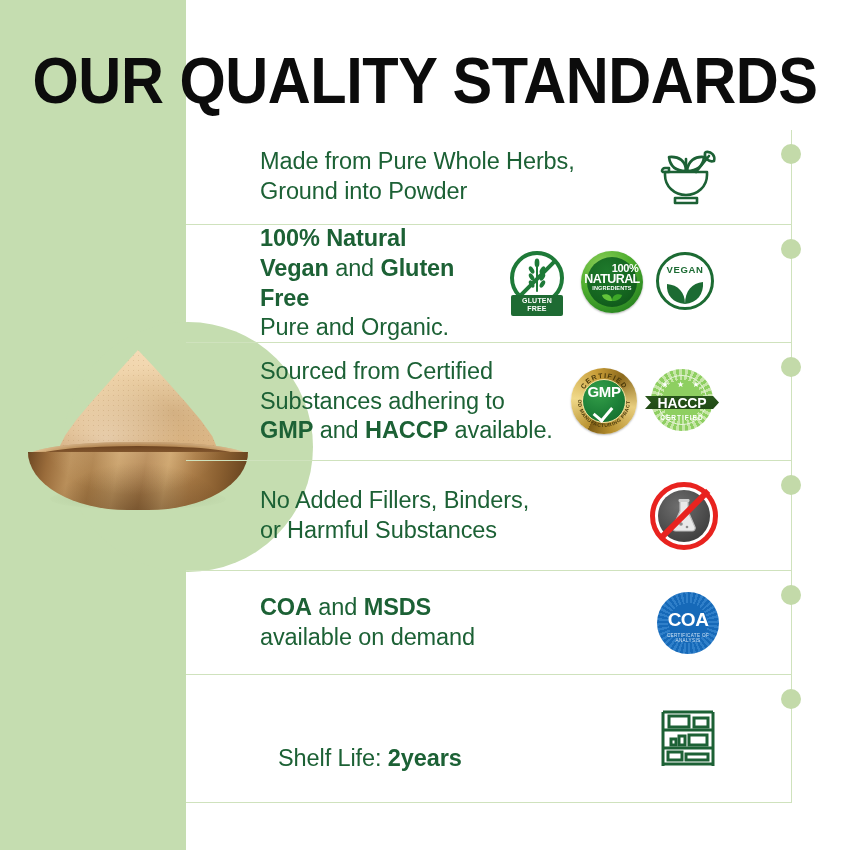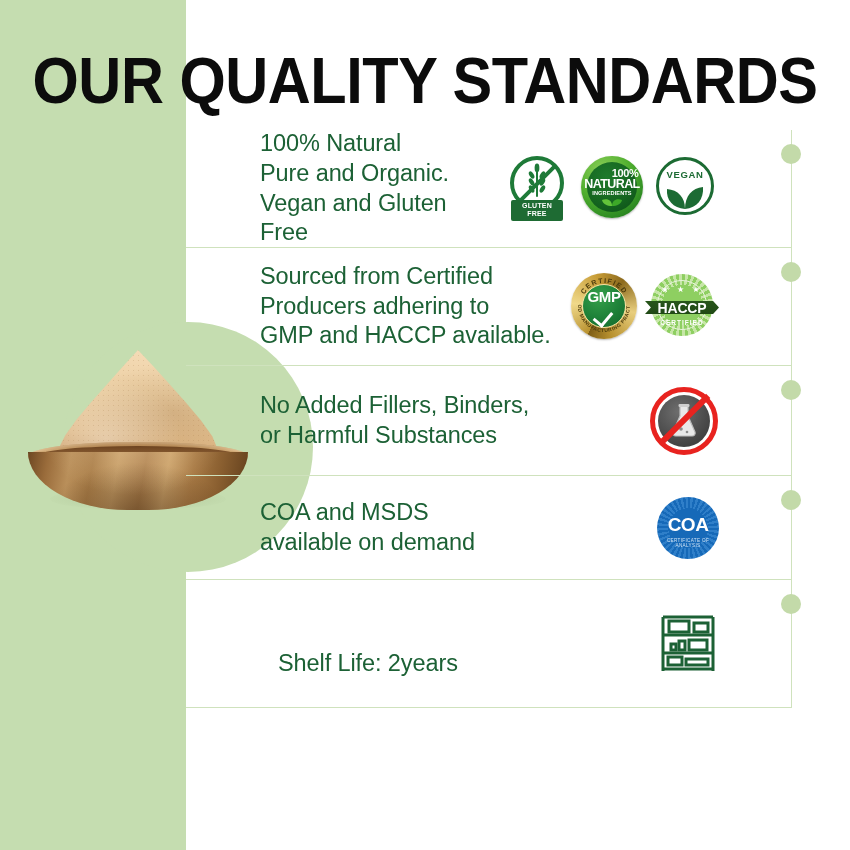--- a/index.html
+++ b/index.html
@@ -119,21 +119,21 @@
     padding-right:72px;
     width:606px;
   }
   .row-text{
     flex:1 1 auto;
     color:#1c6135;
     font-size:23.5px;
     line-height:1.27;
     letter-spacing:-.1px;
   }
-  .row-text b{font-weight:normal;color:#1c6135;}
+  .row-text b{font-weight:bold;color:#1c6135;}
   .row-icons{
     flex:0 0 auto;display:flex;align-items:center;gap:6px;
     margin-left:10px;
   }
   .dot{
     position:absolute;right:-10px;top:14px;
     width:20px;height:20px;border-radius:50%;
     background:#c3daa9;
   }
   .r0{height:95px;}
@@ -290,26 +290,47 @@
     <div class="bowl-rim-in"></div>
     <div class="bowl-body">
       <div class="bowl-grain"></div>
     </div>
   </div>
 
   <div class="title">OUR QUALITY STANDARDS</div>
 
   <div class="rows">
 
+    <div class="row r0">
+      <div class="row-text">
+        <div>Made from Pure Whole Herbs,</div>
+        <div>Ground into Powder</div>
+      </div>
+      <div class="row-icons">
+        <span class="badge" style="width:66px;height:62px">
+          <svg width="66" height="62" viewBox="0 0 66 62" fill="none" stroke="#1c6135" stroke-width="2.6" stroke-linecap="round" stroke-linejoin="round">
+            <path d="M12 26 h42 a0 0 0 0 1 0 0 v3 c0 11.5 -9.4 20 -21 20 s-21 -8.5 -21 -20 z"></path>
+            <path d="M10 26 h6 v-4 h-4 a3 3 0 0 0 -3 3 z"></path>
+            <path d="M22 52 h22 v5 h-22 z"></path>
+            <path d="M43 26 L56 10"></path>
+            <path d="M53 6 a7 7 0 0 1 8 9 a7 7 0 0 1 -9 -8 z"></path>
+            <path d="M33 25 c-10 0 -16 -5 -17 -14 c10 -1 17 4 17 14 z"></path>
+            <path d="M34 25 c1 -10 8 -15 17 -14 c-1 9 -7 14 -17 14 z"></path>
+            <path d="M33 25 v-12"></path>
+          </svg>
+        </span>
+      </div>
+      <div class="dot"></div>
+    </div>
 
     <div class="row r1">
       <div class="row-text">
         <div><b>100% Natural</b></div>
+        <div><b>Vegan</b><span> and </span><b>Gluten Free</b></div>
         <div>Pure and Organic.</div>
-        <div><b>Vegan</b><span> and </span><b>Gluten Free</b></div>
       </div>
       <div class="row-icons">
 
         <span class="badge gf">
           <span class="gf-ring"></span>
           <span class="gf-slash"></span>
           <span class="gf-wheat">
             <svg width="24" height="36" viewBox="0 0 24 36" fill="#1e7a38">
               <rect x="11" y="6" width="2" height="28" rx="1"></rect>
               <ellipse cx="12" cy="5" rx="2.4" ry="4.4"></ellipse>
@@ -348,21 +369,21 @@
             <path d="M19 26 C19 13 26 5 37 4 C38 16 31 25 19 26 Z" fill="#1c6b33"></path>
           </svg>
         </span>
       </div>
       <div class="dot"></div>
     </div>
 
     <div class="row r2">
       <div class="row-text">
         <div>Sourced from Certified</div>
-        <div>Producers adhering to</div>
+        <div>Substances adhering to</div>
         <div><b>GMP</b><span> and </span><b>HACCP</b><span> available.</span></div>
       </div>
       <div class="row-icons">
 
         <span class="badge gmp">
           <span class="gmp-out"></span>
           <svg style="position:absolute;left:2px;top:1px" width="66" height="66" viewBox="0 0 66 66">
             <defs>
               <path id="gmpTop" d="M10 33 A23 23 0 0 1 56 33"></path>
               <path id="gmpBot" d="M7 33 A26 26 0 0 0 59 33"></path>

